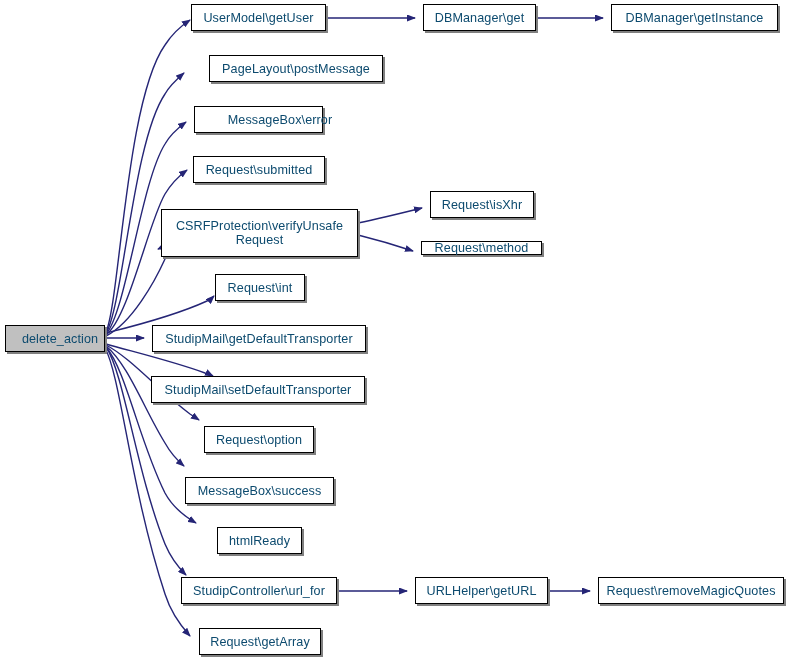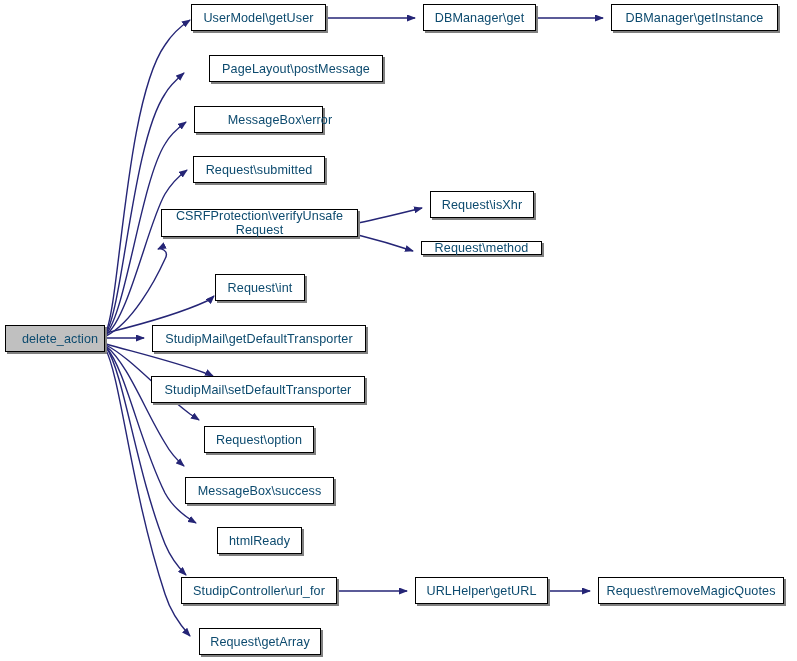--- a/index.html
+++ b/index.html
@@ -79,21 +79,21 @@
         <path d="M 337,591 L 407,591" fill="none" stroke="#252576" stroke-width="1.4" marker-end="url(#arrowhead)"></path>
         <path d="M 548,591 L 590,591" fill="none" stroke="#252576" stroke-width="1.4" marker-end="url(#arrowhead)"></path>
       </g>
   </svg>
   <div id="node-layer">
       <div class="node root" style="left: 5px; top: 325px; width: 100px; height: 27px; padding-left: 10px;">delete_action</div>
       <div class="node" style="left: 191px; top: 4px; width: 135px; height: 27px;">UserModel\getUser</div>
       <div class="node" style="left: 172px; top: 55px; width: 174px; height: 27px; margin-left: 37px;">PageLayout\postMessage</div>
       <div class="node" style="left: 194px; top: 106px; width: 129px; height: 27px; padding-left: 43px;">MessageBox\error</div>
       <div class="node" style="left: 193px; top: 156px; width: 132px; height: 27px;">Request\submitted</div>
-      <div class="node" style="left: 161px; top: 209px; width: 197px; height: 28px;">CSRFProtection\verifyUnsafe
+      <div class="node" style="left: 161px; top: 209px; width: 197px; height: 48px;">CSRFProtection\verifyUnsafe
 Request</div>
       <div class="node" style="left: 215px; top: 274px; width: 90px; height: 27px;">Request\int</div>
       <div class="node" style="left: 152px; top: 325px; width: 214px; height: 27px;">StudipMail\getDefaultTransporter</div>
       <div class="node" style="left: 151px; top: 376px; width: 214px; height: 27px;">StudipMail\setDefaultTransporter</div>
       <div class="node" style="left: 204px; top: 426px; width: 110px; height: 27px;">Request\option</div>
       <div class="node" style="left: 185px; top: 477px; width: 149px; height: 27px;">MessageBox\success</div>
       <div class="node" style="left: 217px; top: 527px; width: 85px; height: 27px;">htmlReady</div>
       <div class="node" style="left: 181px; top: 577px; width: 156px; height: 27px;">StudipController\url_for</div>
       <div class="node" style="left: 199px; top: 628px; width: 122px; height: 27px;">Request\getArray</div>
       <div class="node" style="left: 423px; top: 4px; width: 113px; height: 27px;">DBManager\get</div>

